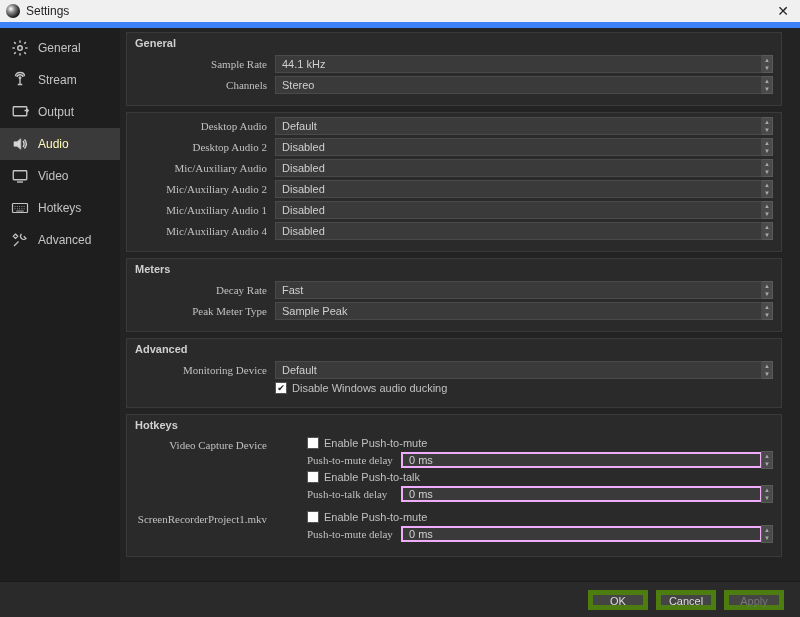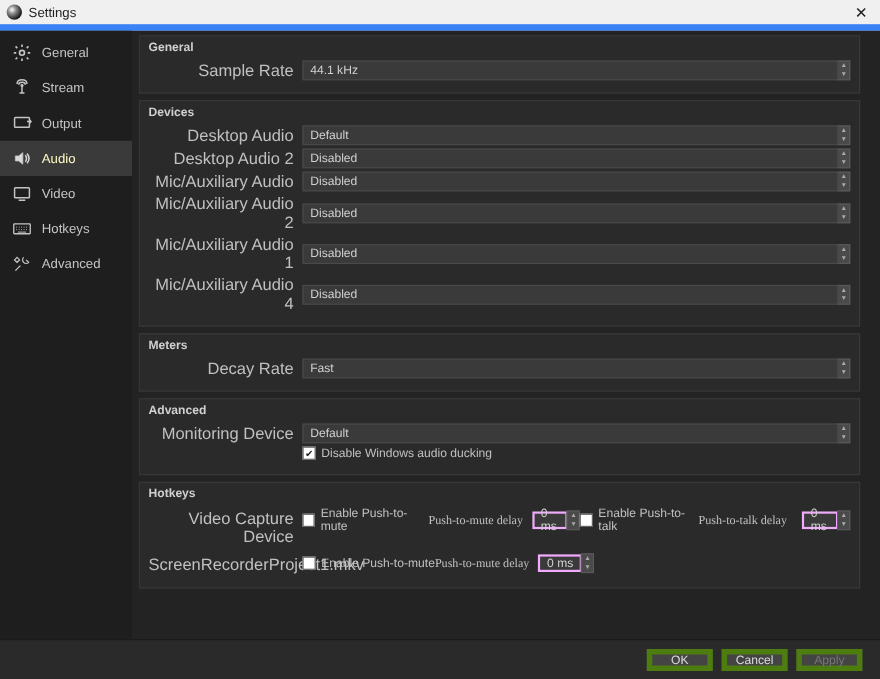--- a/index.html
+++ b/index.html
@@ -87,22 +87,23 @@
     font-size: 11px;
   }
   .row {
     display: flex; align-items: center;
     margin-bottom: 3px;
   }
   .row .label {
     width: 140px;
     text-align: right;
     padding-right: 8px;
-    font-size: 15px;
+    font-size: 11px;
     color: #c0c0c0;
+    font-family: Liberation Serif, serif;
   }
   .row .field {
     flex: 1;
     display: flex;
     align-items: flex-start;
   }
   .select {
     flex: 1;
     background: #3a3a3a;
     border: 1px solid #4a4a4a;
@@ -137,21 +138,21 @@
     font-size: 9px;
     color: #222;
   }
   .chk-row {
     display: flex; align-items: center;
     color: #c0c0c0;
     font-size: 11px;
     margin-bottom: 2px;
   }
   .subfield {
-    flex: 1; display: flex; flex-direction: row;
+    flex: 1; display: flex; flex-direction: column; margin-left: 32px;
   }
   .subrow {
     display: flex; align-items: center; margin-bottom: 2px;
   }
   .subrow .sublabel {
     width: 94px;
     font-size: 11px;
     color: #c0c0c0;
     white-space: nowrap;
     font-family: Liberation Serif, serif;
@@ -272,24 +273,33 @@
         <div class="row">
           <div class="label">Sample Rate</div>
           <div class="field">
             <div class="select">44.1 kHz</div>
             <div class="updown">
                 <span>▲</span>
                 <span>▼</span>
               </div>
           </div>
         </div>
+        <div class="row">
+          <div class="label">Channels</div>
+          <div class="field">
+            <div class="select">Stereo</div>
+            <div class="updown">
+                <span>▲</span>
+                <span>▼</span>
+              </div>
+          </div>
+        </div>
       </div>
 
       <div class="section">
-        <div class="section-title">Devices</div>
         <div class="row">
             <div class="label">Desktop Audio</div>
             <div class="field">
               <div class="select">Default</div>
               <div class="updown">
                 <span>▲</span>
                 <span>▼</span>
               </div>
             </div>
           </div>
@@ -344,20 +354,30 @@
             </div>
           </div>
       </div>
 
       <div class="section">
         <div class="section-title">Meters</div>
         <div class="row">
             <div class="label">Decay Rate</div>
             <div class="field">
               <div class="select">Fast</div>
+              <div class="updown">
+                <span>▲</span>
+                <span>▼</span>
+              </div>
+            </div>
+          </div>
+        <div class="row">
+            <div class="label">Peak Meter Type</div>
+            <div class="field">
+              <div class="select">Sample Peak</div>
               <div class="updown">
                 <span>▲</span>
                 <span>▼</span>
               </div>
             </div>
           </div>
       </div>
 
       <div class="section">
         <div class="section-title">Advanced</div>

